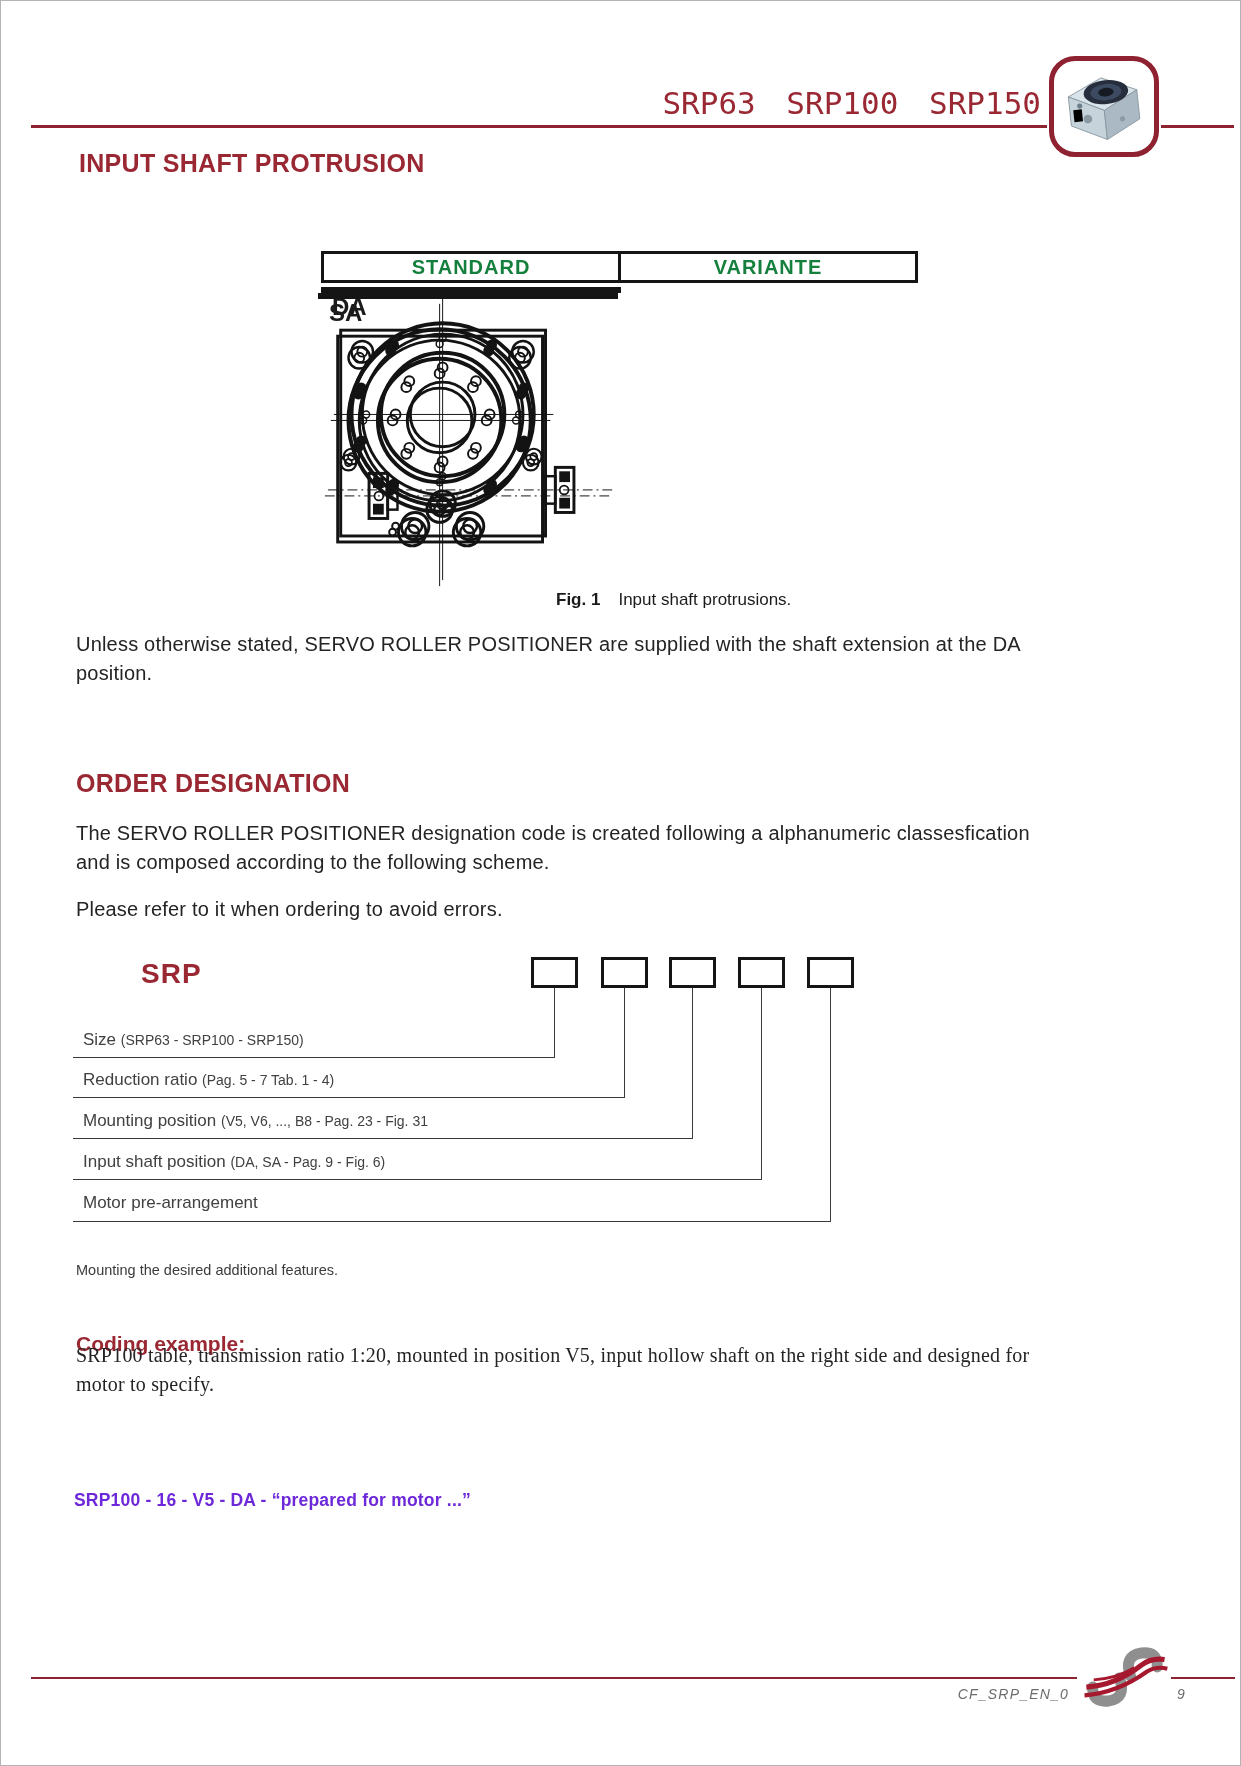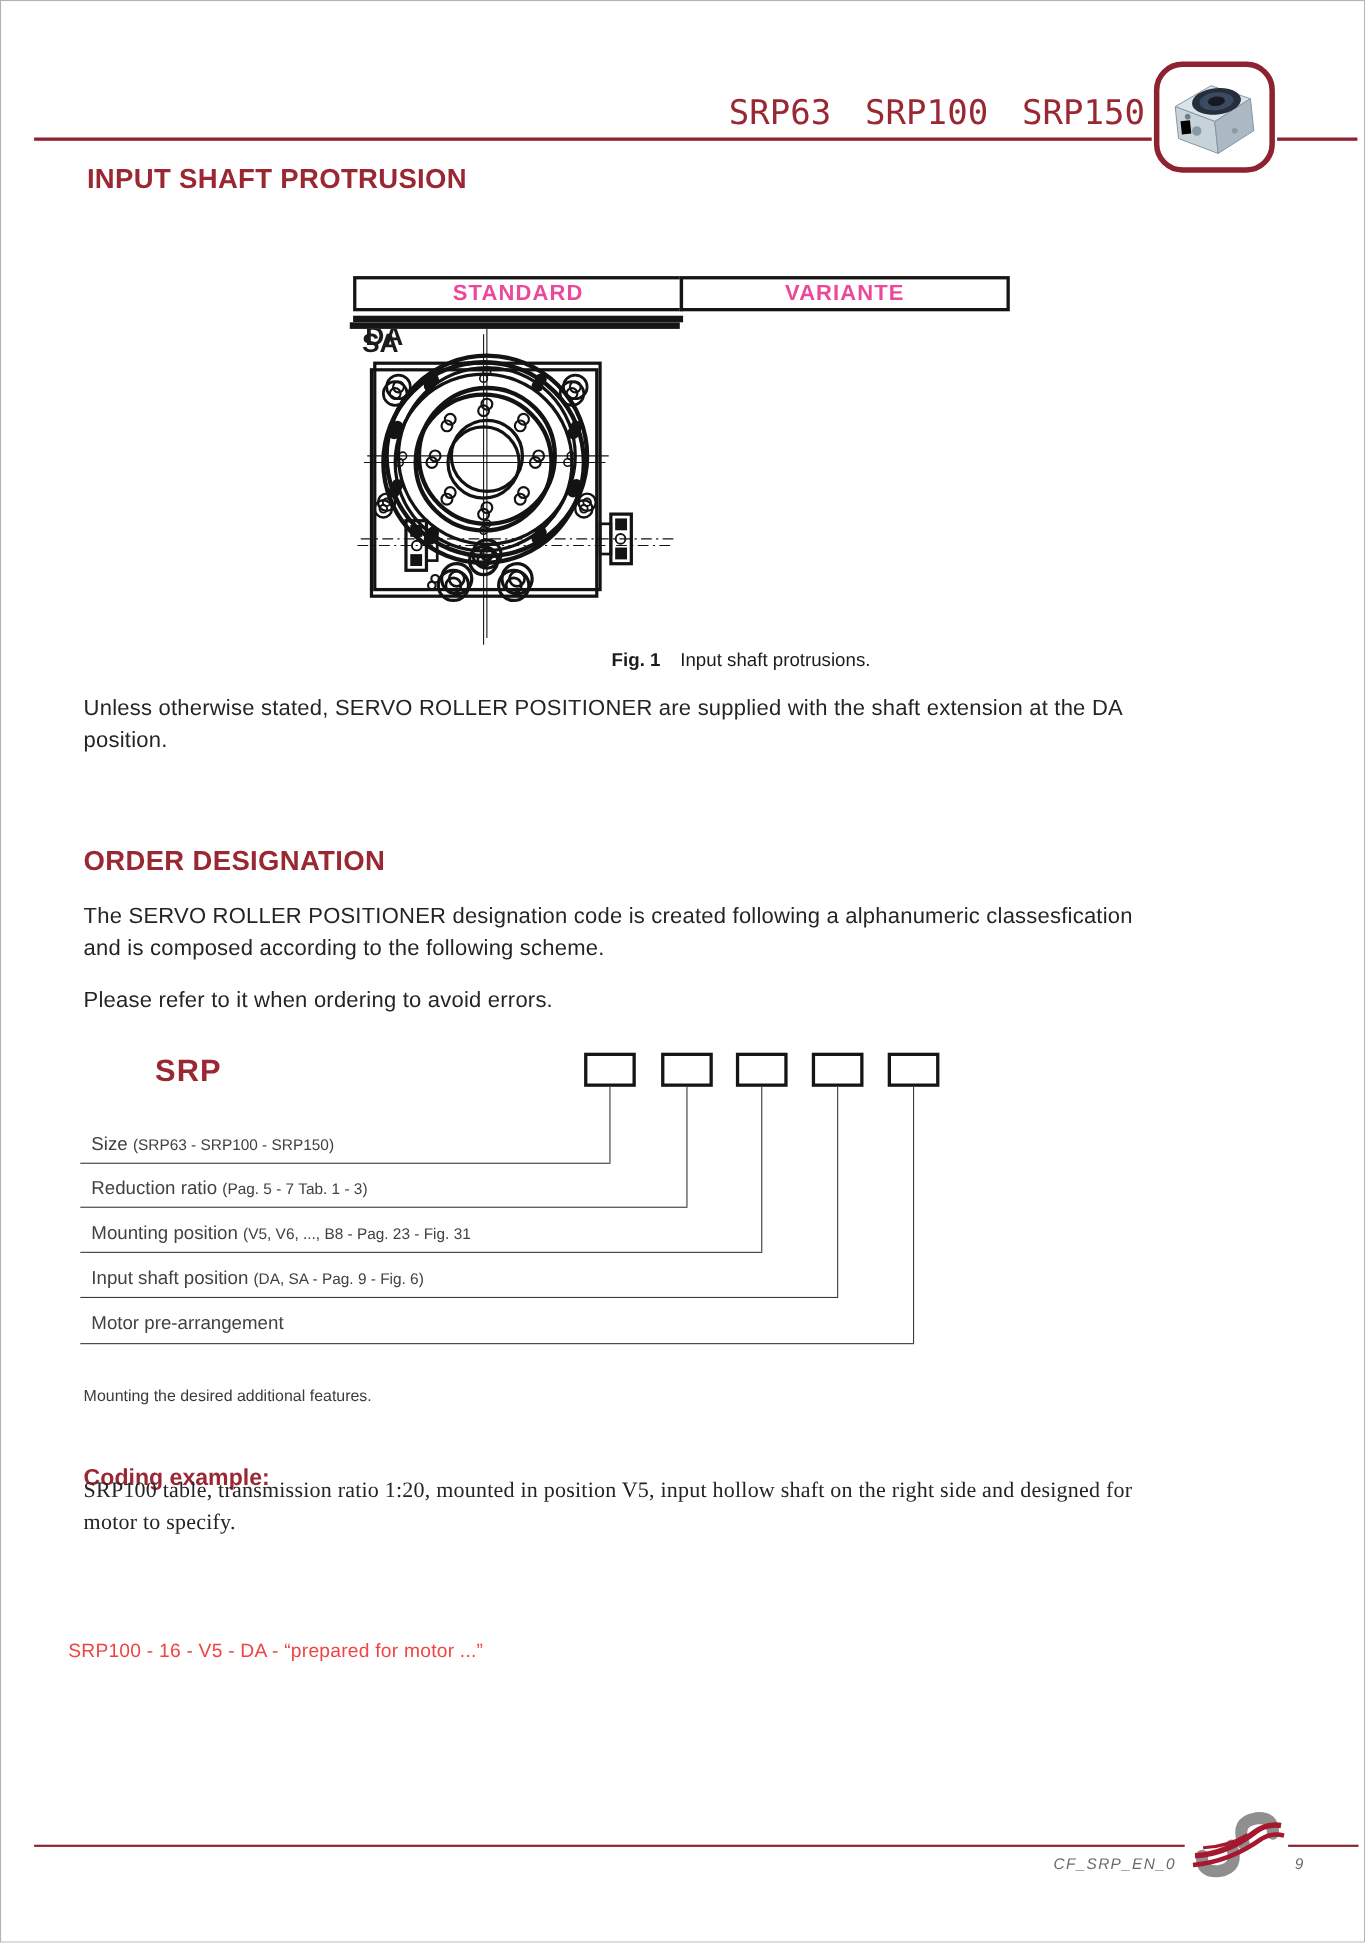--- a/index.html
+++ b/index.html
@@ -25,42 +25,42 @@
   h1.section {
     position:absolute; font-size:25px; font-weight:bold; color:#9a2833; letter-spacing:0.3px;
   }
   .body-par { position:absolute; font-size:20px; line-height:29px; color:#242424; letter-spacing:0.2px; }
 
   
   .fig-table { position:absolute; left:320px; top:250px; width:600px; }
   .fig-head { display:flex; height:32px; }
   .fig-th {
     width:300px; border:3px solid #151515; display:flex; align-items:center; justify-content:center;
-    font-weight:bold; font-size:20px; letter-spacing:1px; color:#ec4899; background:#fff;
+    font-weight:bold; font-size:20px; letter-spacing:1px; color:#15803d; background:#fff;
   }
   .fig-th + .fig-th { margin-left:-3px; }
   .fig-body { display:flex; height:302px; margin-top:4px;flex-direction:column; }
   .fig-td { position:relative; width:300px; border:3px solid #151515; background:#fff; }
   .fig-td + .fig-td { margin-left:-3px; }
   .fig-label { position:absolute; top:3px; left:8px; font-weight:bold; font-size:24px; color:#1b1b1b; }
   svg.drawing { position:absolute; left:0; top:0; width:298px; height:294px; }
   .fig-caption { position:absolute; left:555px; top:589px; font-size:17px; color:#1b1b1b; white-space:nowrap; }
   .fig-caption b { margin-right:18px; }
 
   
   .scheme-prefix { position:absolute; left:140px; top:957px; font-size:28px; font-weight:bold; color:#9a2833; letter-spacing:1px; }
   .scheme-box { position:absolute; top:956px; width:47px; height:31px; border:3px solid #151515; background:#fff; }
   .vline { position:absolute; width:1px; background:#3a3a3a; }
   .hline { position:absolute; height:1px; background:#3a3a3a; left:72px; }
   .scheme-row { position:absolute; left:82px; font-size:17px; color:#414141; white-space:nowrap; }
   .scheme-row .detail { font-size:14px; }
   .note { position:absolute; left:75px; top:1261px; font-size:14.5px; color:#3b3b3b; }
 
   .coding-h { position:absolute; left:75px; top:1331px; font-size:21px; font-weight:bold; color:#9a2833; }
-  .code-line { position:absolute; left:61px; top:1489px; font-size:17.5px; font-weight:normal; color:#ef4444; letter-spacing:0.2px; }
+  .code-line { position:absolute; left:73px; top:1489px; font-size:17.5px; font-weight:bold; color:#6d28d9; letter-spacing:0.2px; }
 
   
   .f-rule { position:absolute; top:1676px; height:2px; background:#8e2230; }
   .f-text { position:absolute; top:1685px; font-size:14px; color:#6b6b6b; letter-spacing:1.2px;font-style:italic; }
   .f-logo { position:absolute; left:1078px; top:1645px; width:92px; height:62px; }
 </style>
 </head>
 <body>
 
 <div class="page">
@@ -206,21 +206,21 @@
     <div class="vline" style="left:760px; top:987px; height:191px;"></div>
     <div class="vline" style="left:829px; top:987px; height:233px;"></div>
 
     <div class="hline" style="top:1056px; width:482px;"></div>
     <div class="hline" style="top:1096px; width:552px;"></div>
     <div class="hline" style="top:1137px; width:620px;"></div>
     <div class="hline" style="top:1178px; width:689px;"></div>
     <div class="hline" style="top:1220px; width:758px;"></div>
 
     <div class="scheme-row" style="top:1029px;"><span>Size </span><span class="detail">(SRP63 - SRP100 - SRP150)</span></div>
-    <div class="scheme-row" style="top:1069px;"><span>Reduction ratio </span><span class="detail">(Pag. 5 - 7 Tab. 1 - 3)</span></div>
+    <div class="scheme-row" style="top:1069px;"><span>Reduction ratio </span><span class="detail">(Pag. 5 - 7 Tab. 1 - 4)</span></div>
     <div class="scheme-row" style="top:1110px;"><span>Mounting position </span><span class="detail">(V5, V6, ..., B8 - Pag. 23 - Fig. 31</span></div>
     <div class="scheme-row" style="top:1151px;"><span>Input shaft position </span><span class="detail">(DA, SA - Pag. 9 - Fig. 6)</span></div>
     <div class="scheme-row" style="top:1192px;"><span>Motor pre-arrangement</span><span class="detail"></span></div>
   </div>
 
   <div class="note">Mounting the desired additional features.</div>
 
   <div class="coding-h">Coding example:</div>
   <p class="body-par" style="left:75px; top:1340px; width:1000px;font-family:Liberation Serif, serif;">SRP100 table, transmission ratio 1:20, mounted in position V5, input hollow shaft on the right side and designed for motor to specify.</p>
   <div class="code-line">SRP100 - 16 - V5 - DA - “prepared for motor ...”</div>

